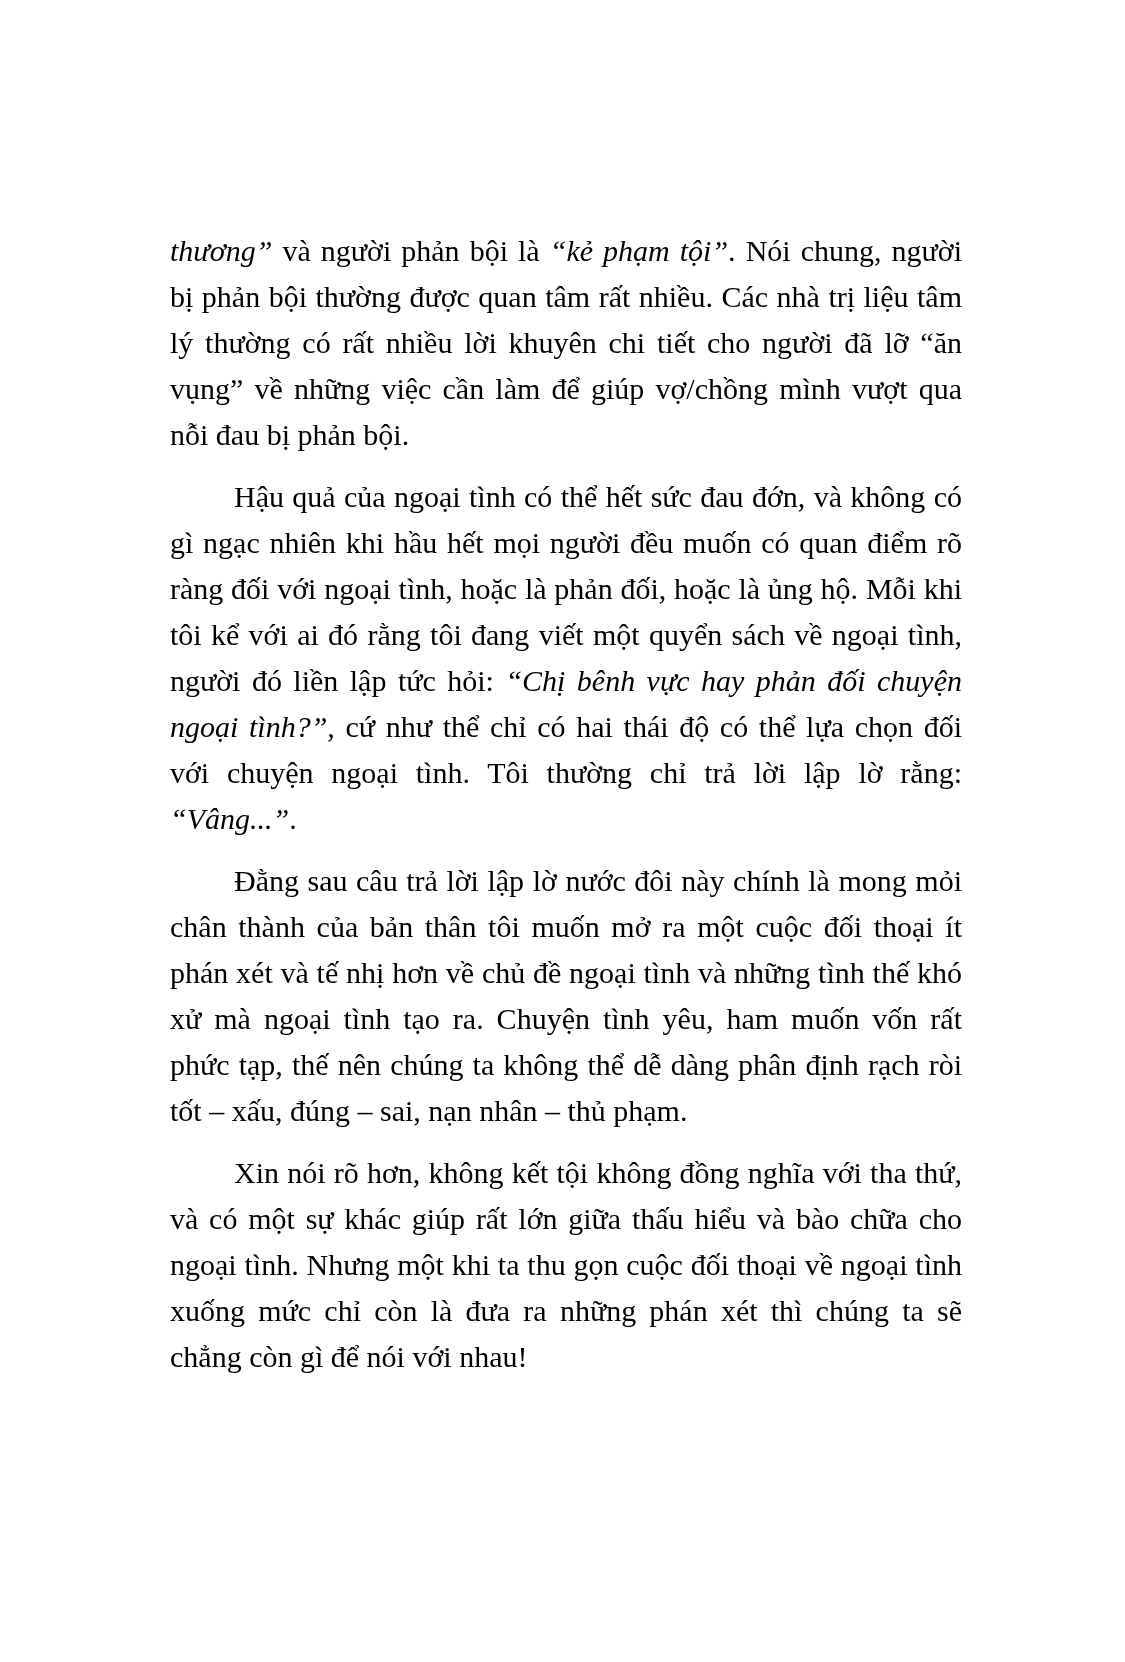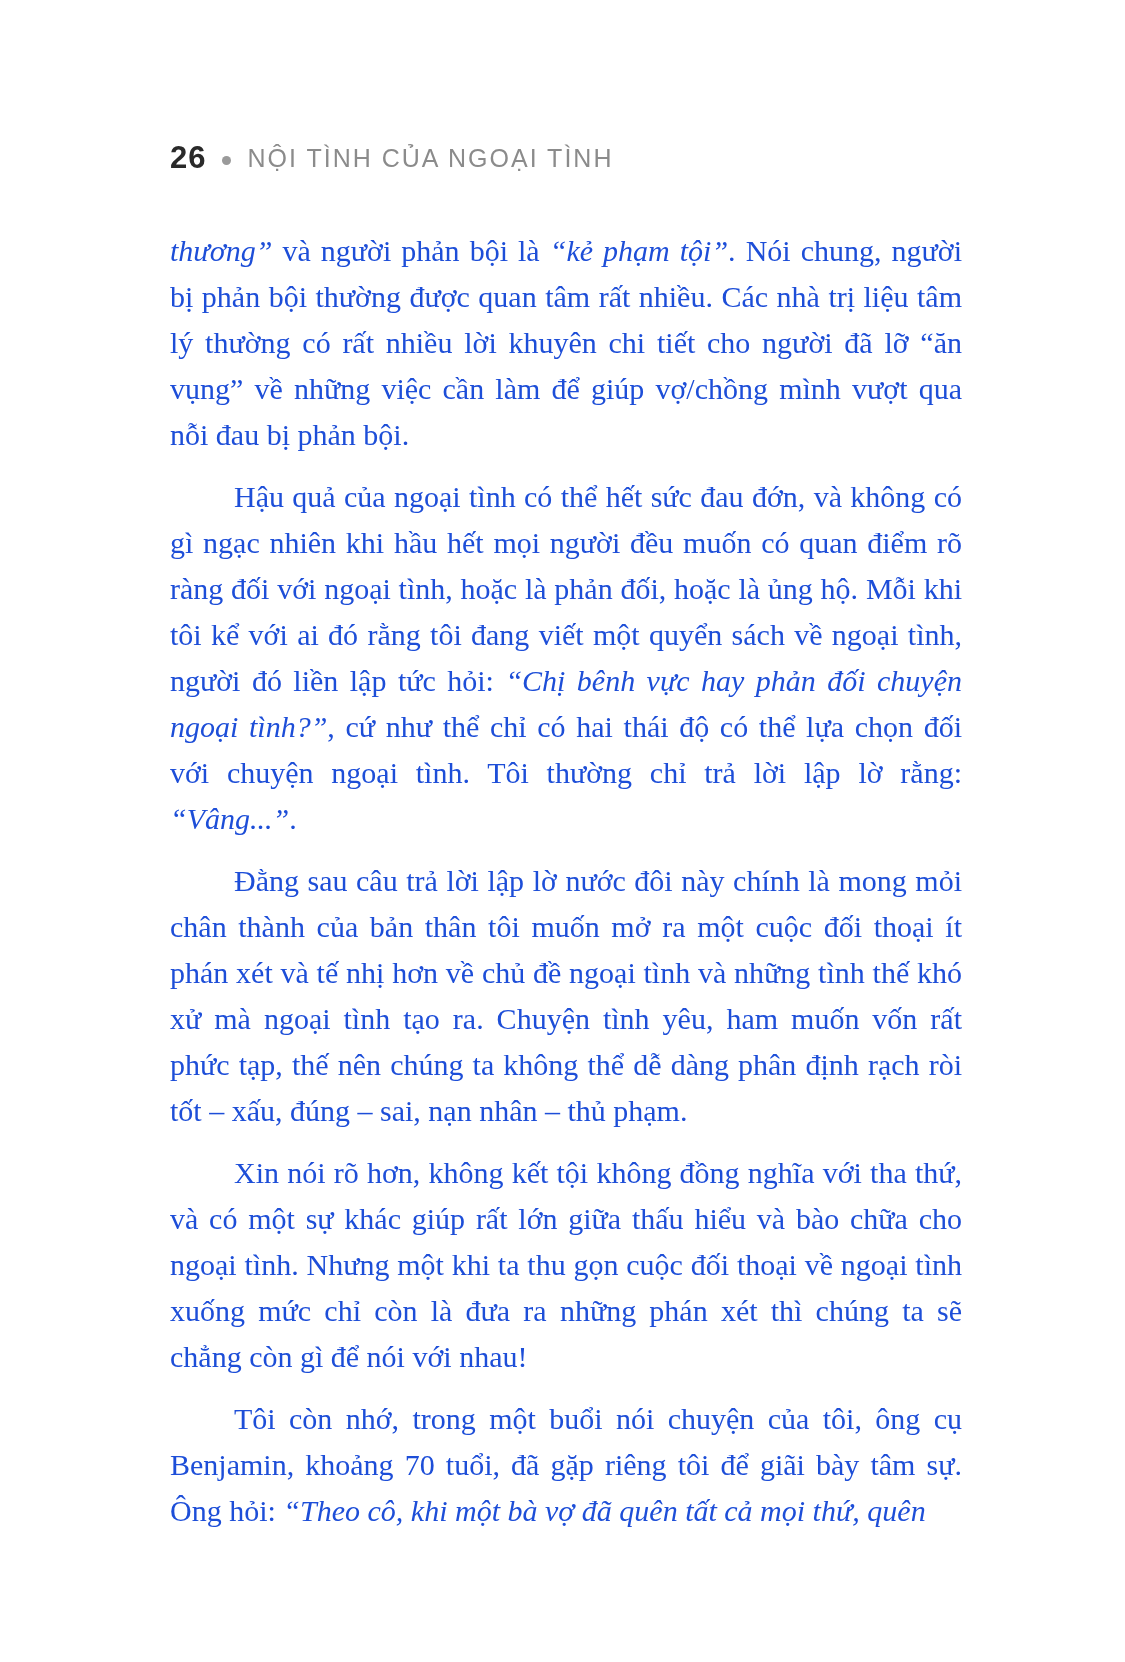--- a/index.html
+++ b/index.html
@@ -44,47 +44,41 @@
     color: #8b8b8b;
     letter-spacing: 2px;
   }
   .body-text {
     position: absolute;
     left: 170px;
     top: 228px;
     width: 792px;
     font-size: 30px;
     line-height: 46px;
-    color: #1d4ed8;
+    color: #000000;
     text-align: justify;
     text-justify: inter-word;
   }
   .body-text p {
     margin: 0 0 16px 0;
   }
   .body-text p.indent {
     text-indent: 64px;
     margin-top: 16px;
   }
   .body-text em {
     font-style: italic;
   }
 </style>
 </head>
 <body>
 
 <div class="page">
 
-  <header class="running-header">
-    <span class="page-num">26</span>
-    <span class="sep-dot"></span>
-    <span class="running-title">NỘI TÌNH CỦA NGOẠI TÌNH</span>
-  </header>
 
   <main class="body-text" id="text-content">
       <p><em>thương”</em><span> và người phản bội là </span><em>“kẻ phạm tội”</em><span>. Nói chung, người bị phản bội thường được quan tâm rất nhiều. Các nhà trị liệu tâm lý thường có rất nhiều lời khuyên chi tiết cho người đã lỡ “ăn vụng” về những việc cần làm để giúp vợ/chồng mình vượt qua nỗi đau bị phản bội.</span></p>
       <p class="indent"><span>Hậu quả của ngoại tình có thể hết sức đau đớn, và không có gì ngạc nhiên khi hầu hết mọi người đều muốn có quan điểm rõ ràng đối với ngoại tình, hoặc là phản đối, hoặc là ủng hộ. Mỗi khi tôi kể với ai đó rằng tôi đang viết một quyển sách về ngoại tình, người đó liền lập tức hỏi: </span><em>“Chị bênh vực hay phản đối chuyện ngoại tình?”</em><span>, cứ như thể chỉ có hai thái độ có thể lựa chọn đối với chuyện ngoại tình. Tôi thường chỉ trả lời lập lờ rằng: </span><em>“Vâng...”</em><span>.</span></p>
       <p class="indent"><span>Đằng sau câu trả lời lập lờ nước đôi này chính là mong mỏi chân thành của bản thân tôi muốn mở ra một cuộc đối thoại ít phán xét và tế nhị hơn về chủ đề ngoại tình và những tình thế khó xử mà ngoại tình tạo ra. Chuyện tình yêu, ham muốn vốn rất phức tạp, thế nên chúng ta không thể dễ dàng phân định rạch ròi tốt – xấu, đúng – sai, nạn nhân – thủ phạm.</span></p>
       <p class="indent"><span>Xin nói rõ hơn, không kết tội không đồng nghĩa với tha thứ, và có một sự khác giúp rất lớn giữa thấu hiểu và bào chữa cho ngoại tình. Nhưng một khi ta thu gọn cuộc đối thoại về ngoại tình xuống mức chỉ còn là đưa ra những phán xét thì chúng ta sẽ chẳng còn gì để nói với nhau!</span></p>
-      <p class="indent"><span>Tôi còn nhớ, trong một buổi nói chuyện của tôi, ông cụ Benjamin, khoảng 70 tuổi, đã gặp riêng tôi để giãi bày tâm sự. Ông hỏi: </span><em>“Theo cô, khi một bà vợ đã quên tất cả mọi thứ, quên</em></p>
     </main>
 
 </div>
 
 </body></html>

